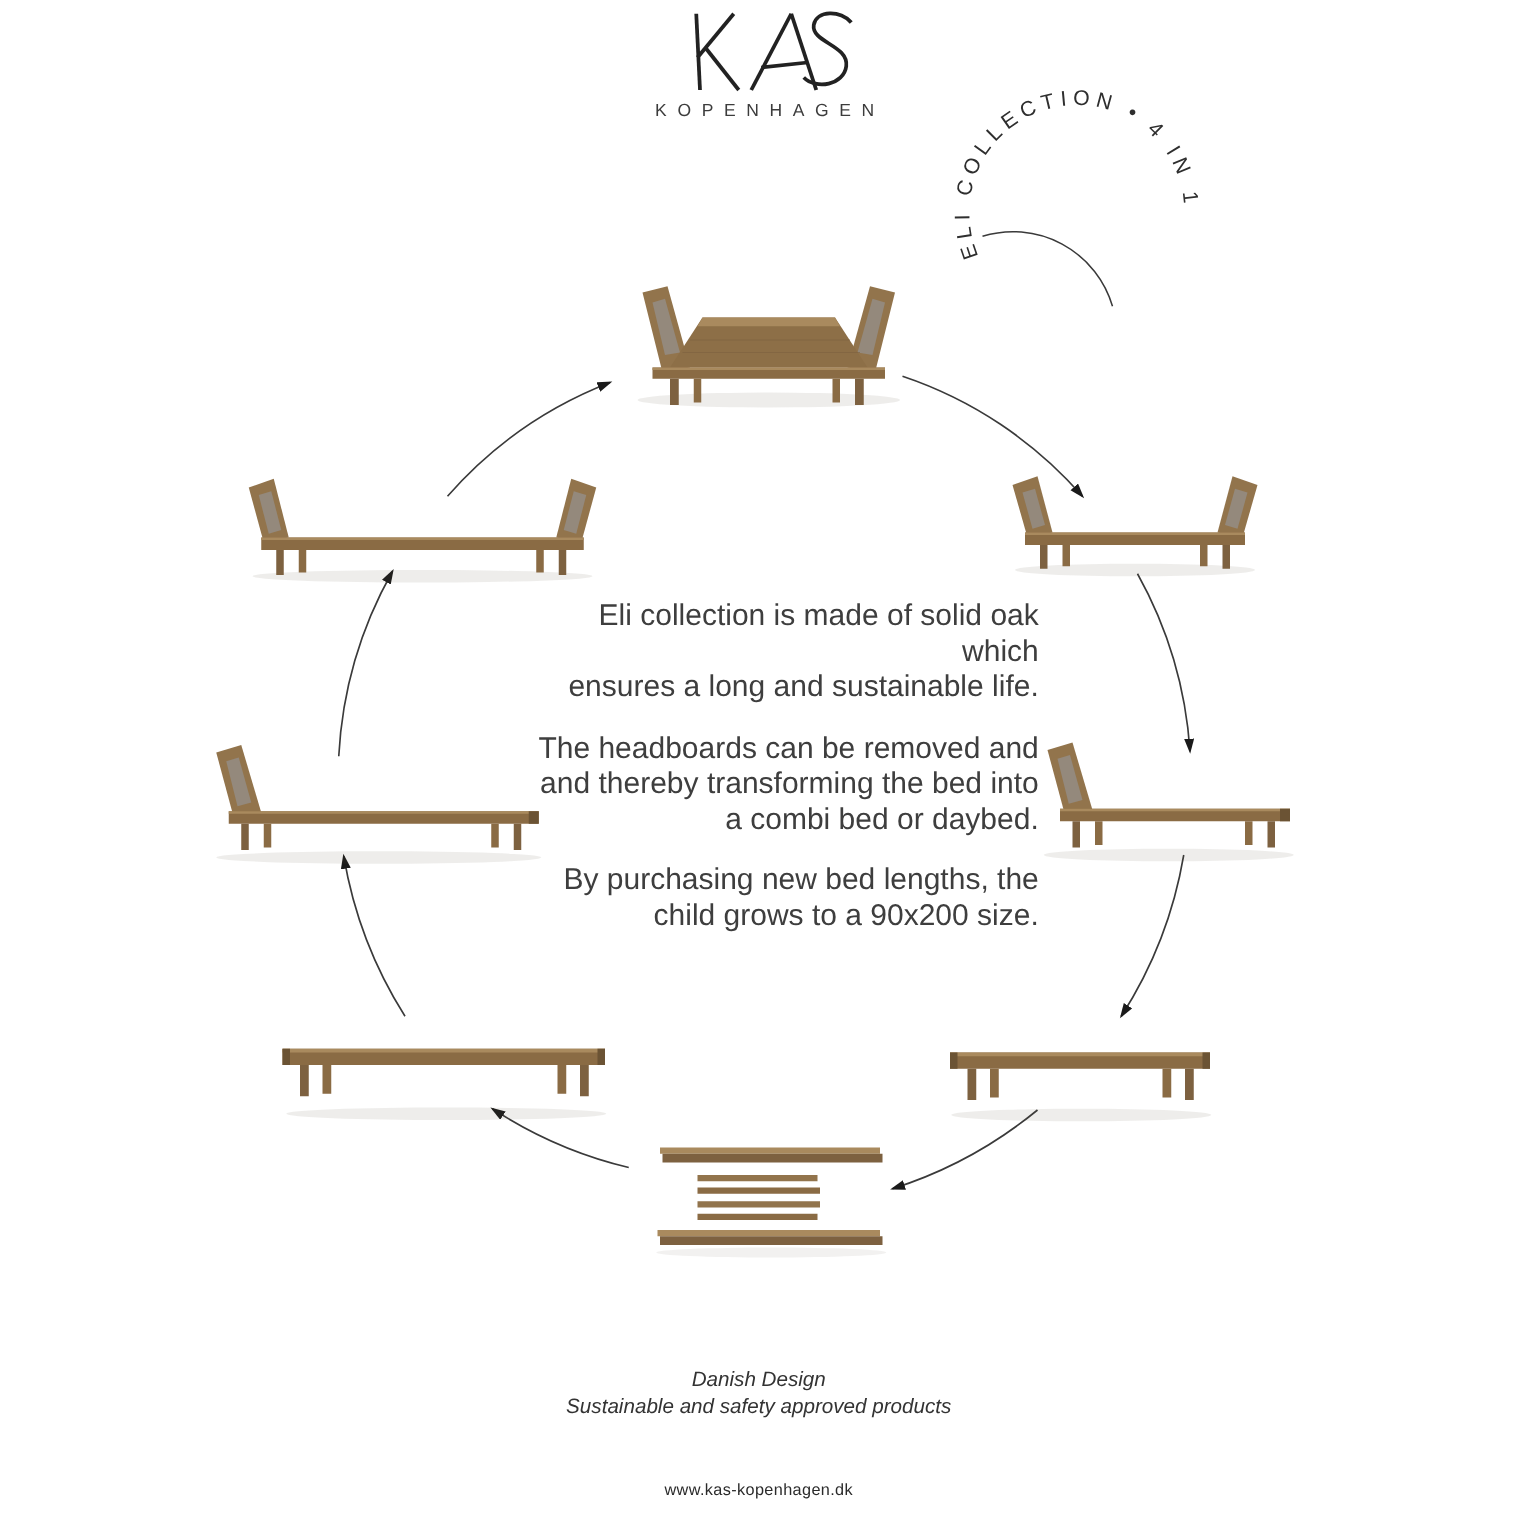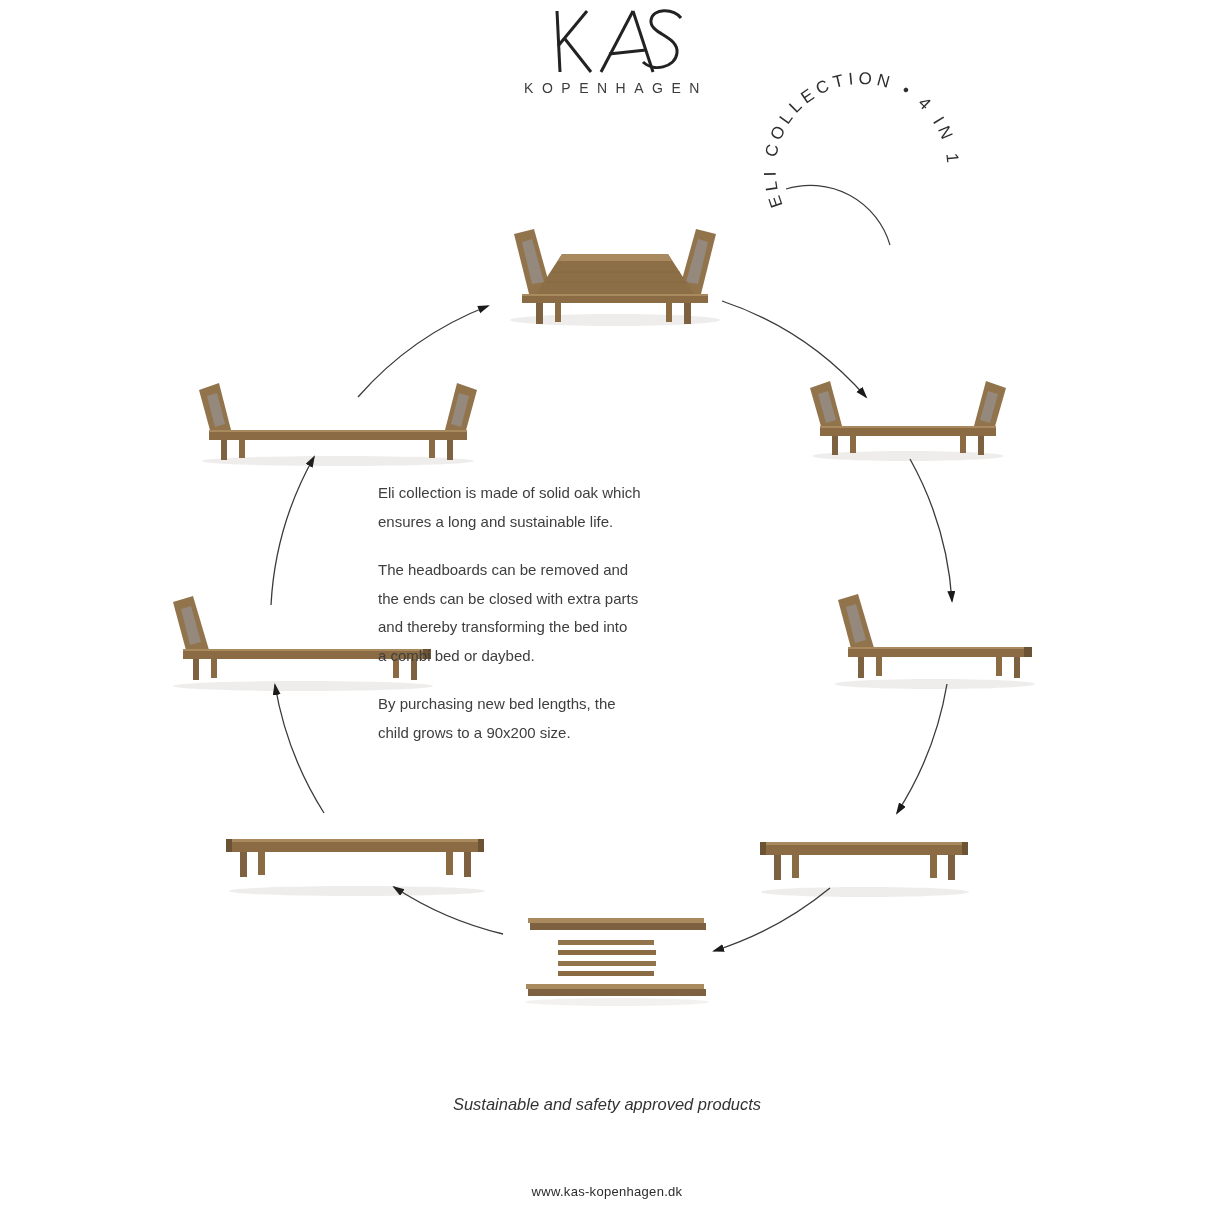--- a/index.html
+++ b/index.html
@@ -20,22 +20,22 @@
 
   
   .badge-svg{left:760px;top:61px;}
   .badge-svg text{
     font-family:"Liberation Sans",sans-serif;font-size:17px;
     letter-spacing:4.5px;fill:#2e2e2e;
   }
 
   
   .desc{
-    left:378px;top:479px;width:420px;text-align:left;
-    font-size:15px;line-height:28.5px;color:#3e3e3e;
+    left:411px;top:479px;width:420px;text-align:right;
+    font-size:24px;line-height:28.5px;color:#3e3e3e;
   }
   .desc .para{margin:0 0 20px 0;}
 
   
   .tagline{
     left:0;top:1094px;width:1214px;text-align:center;
     font-style:italic;font-size:16.5px;line-height:21px;color:#333;
   }
   .website{
     left:0;top:1184px;width:1214px;text-align:center;
@@ -217,26 +217,26 @@
   </svg>
 </div>
 
 <div class="abs desc">
   <div class="para">
     <div>Eli collection is made of solid oak which</div>
     <div>ensures a long and sustainable life.</div>
   </div>
   <div class="para">
     <div>The headboards can be removed and</div>
-    <div>the ends can be closed with extra parts</div>
     <div>and thereby transforming the bed into</div>
     <div>a combi bed or daybed.</div>
   </div>
   <div class="para">
     <div>By purchasing new bed lengths, the</div>
     <div>child grows to a 90x200 size.</div>
   </div>
 </div>
 
 <div class="abs tagline">
+  <div>Danish Design</div>
   <div>Sustainable and safety approved products</div>
 </div>
 <div class="abs website">www.kas-kopenhagen.dk</div>
 
 </body></html>

